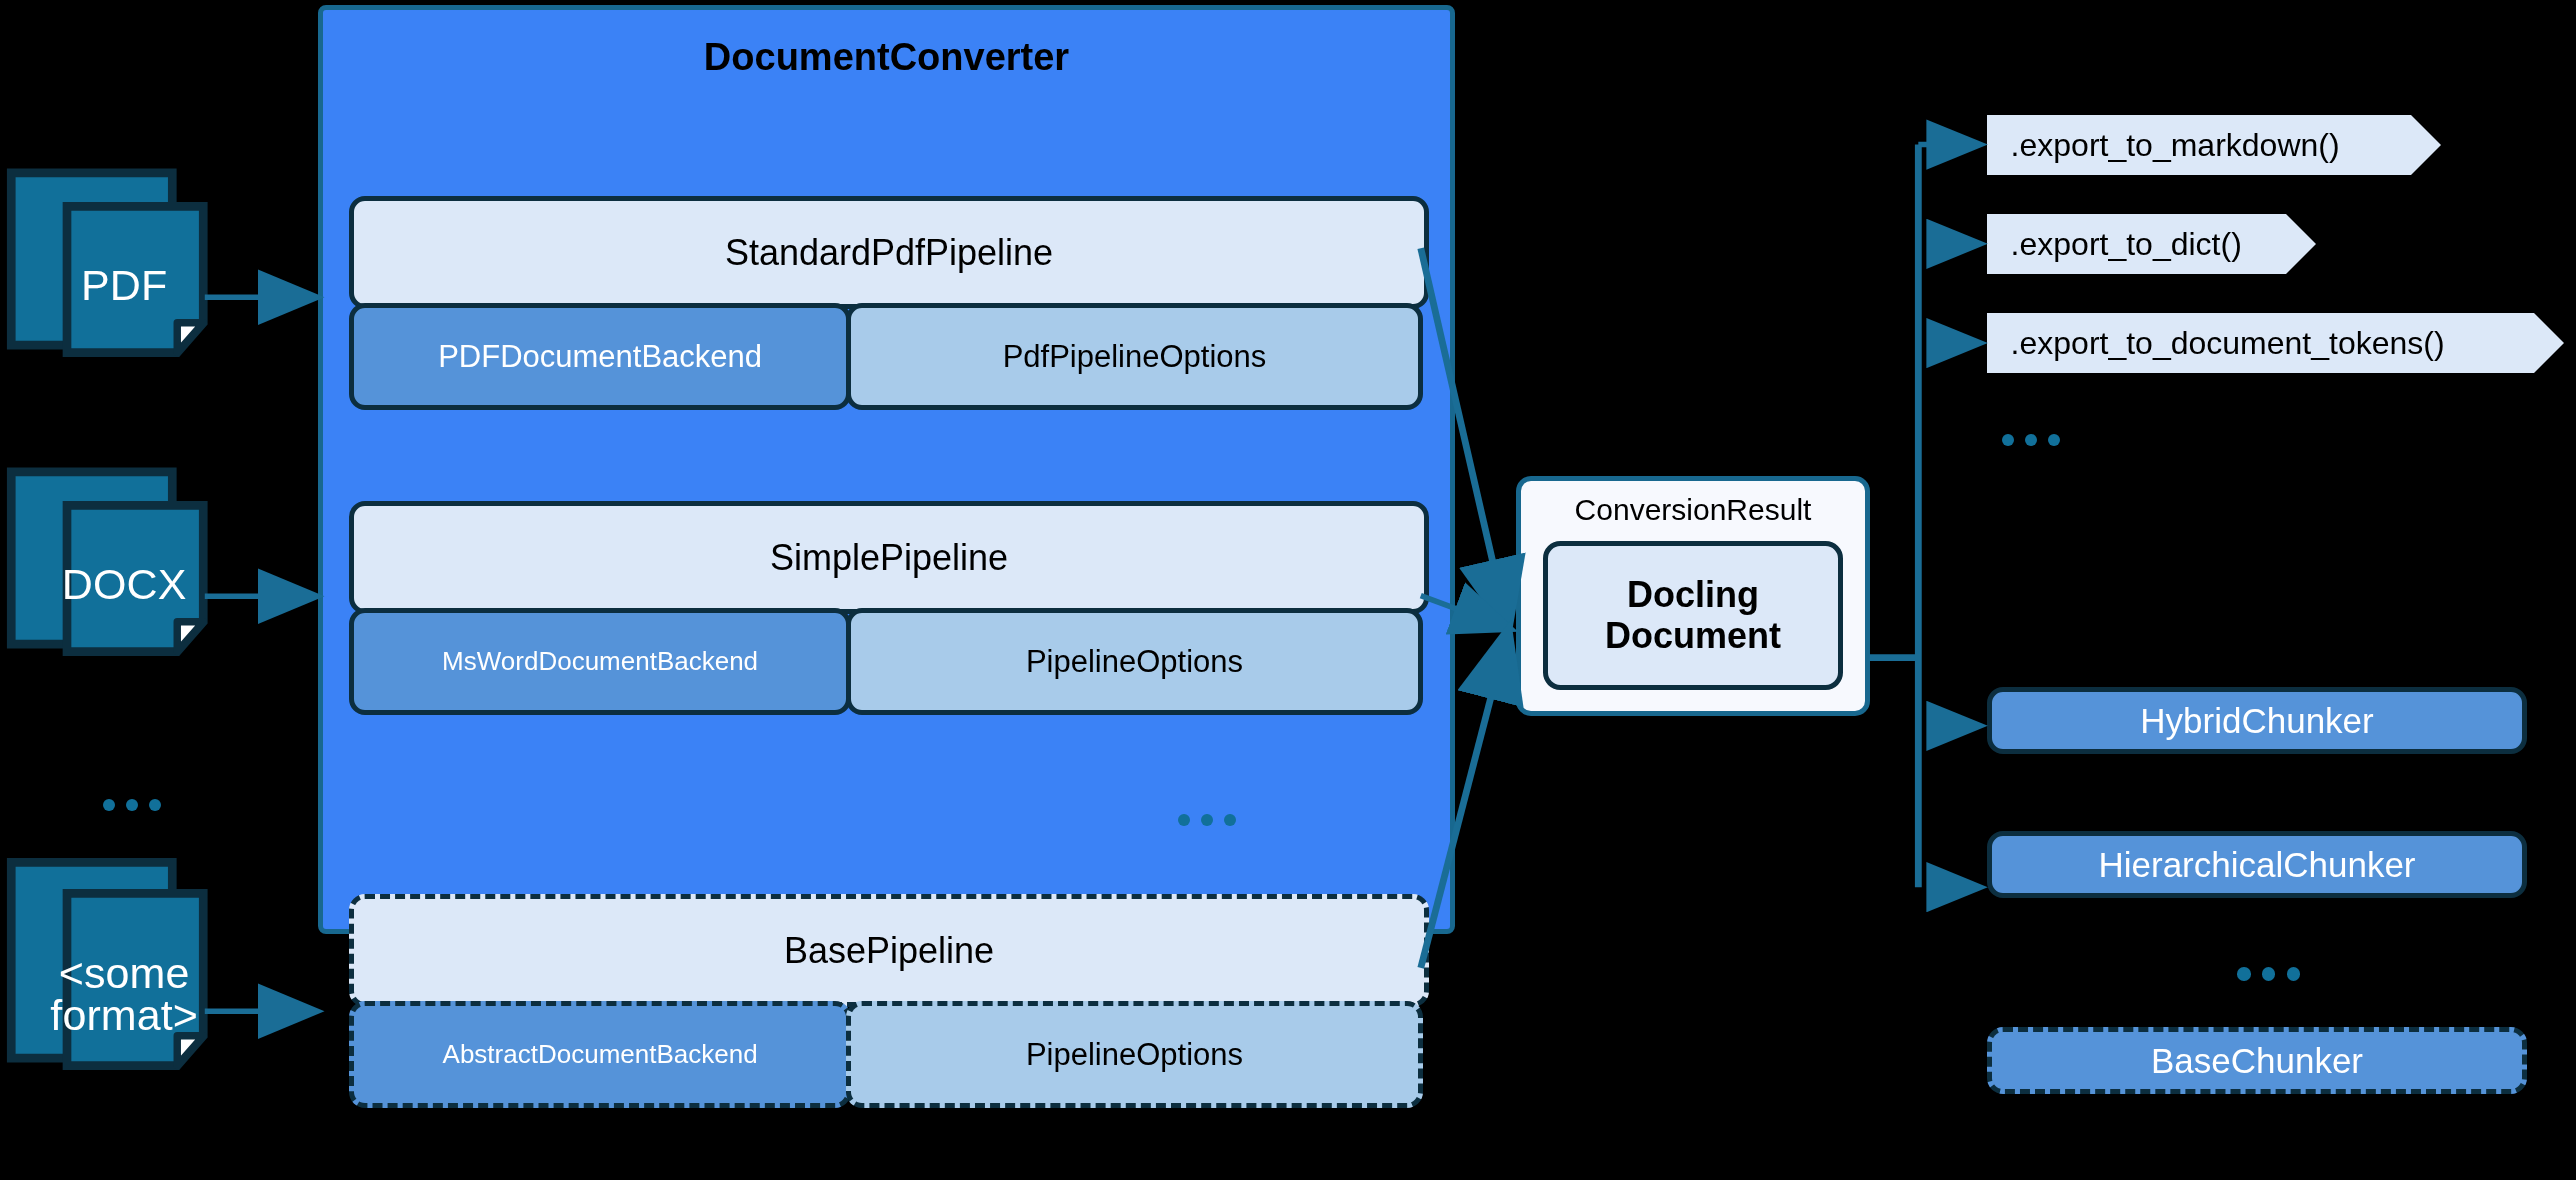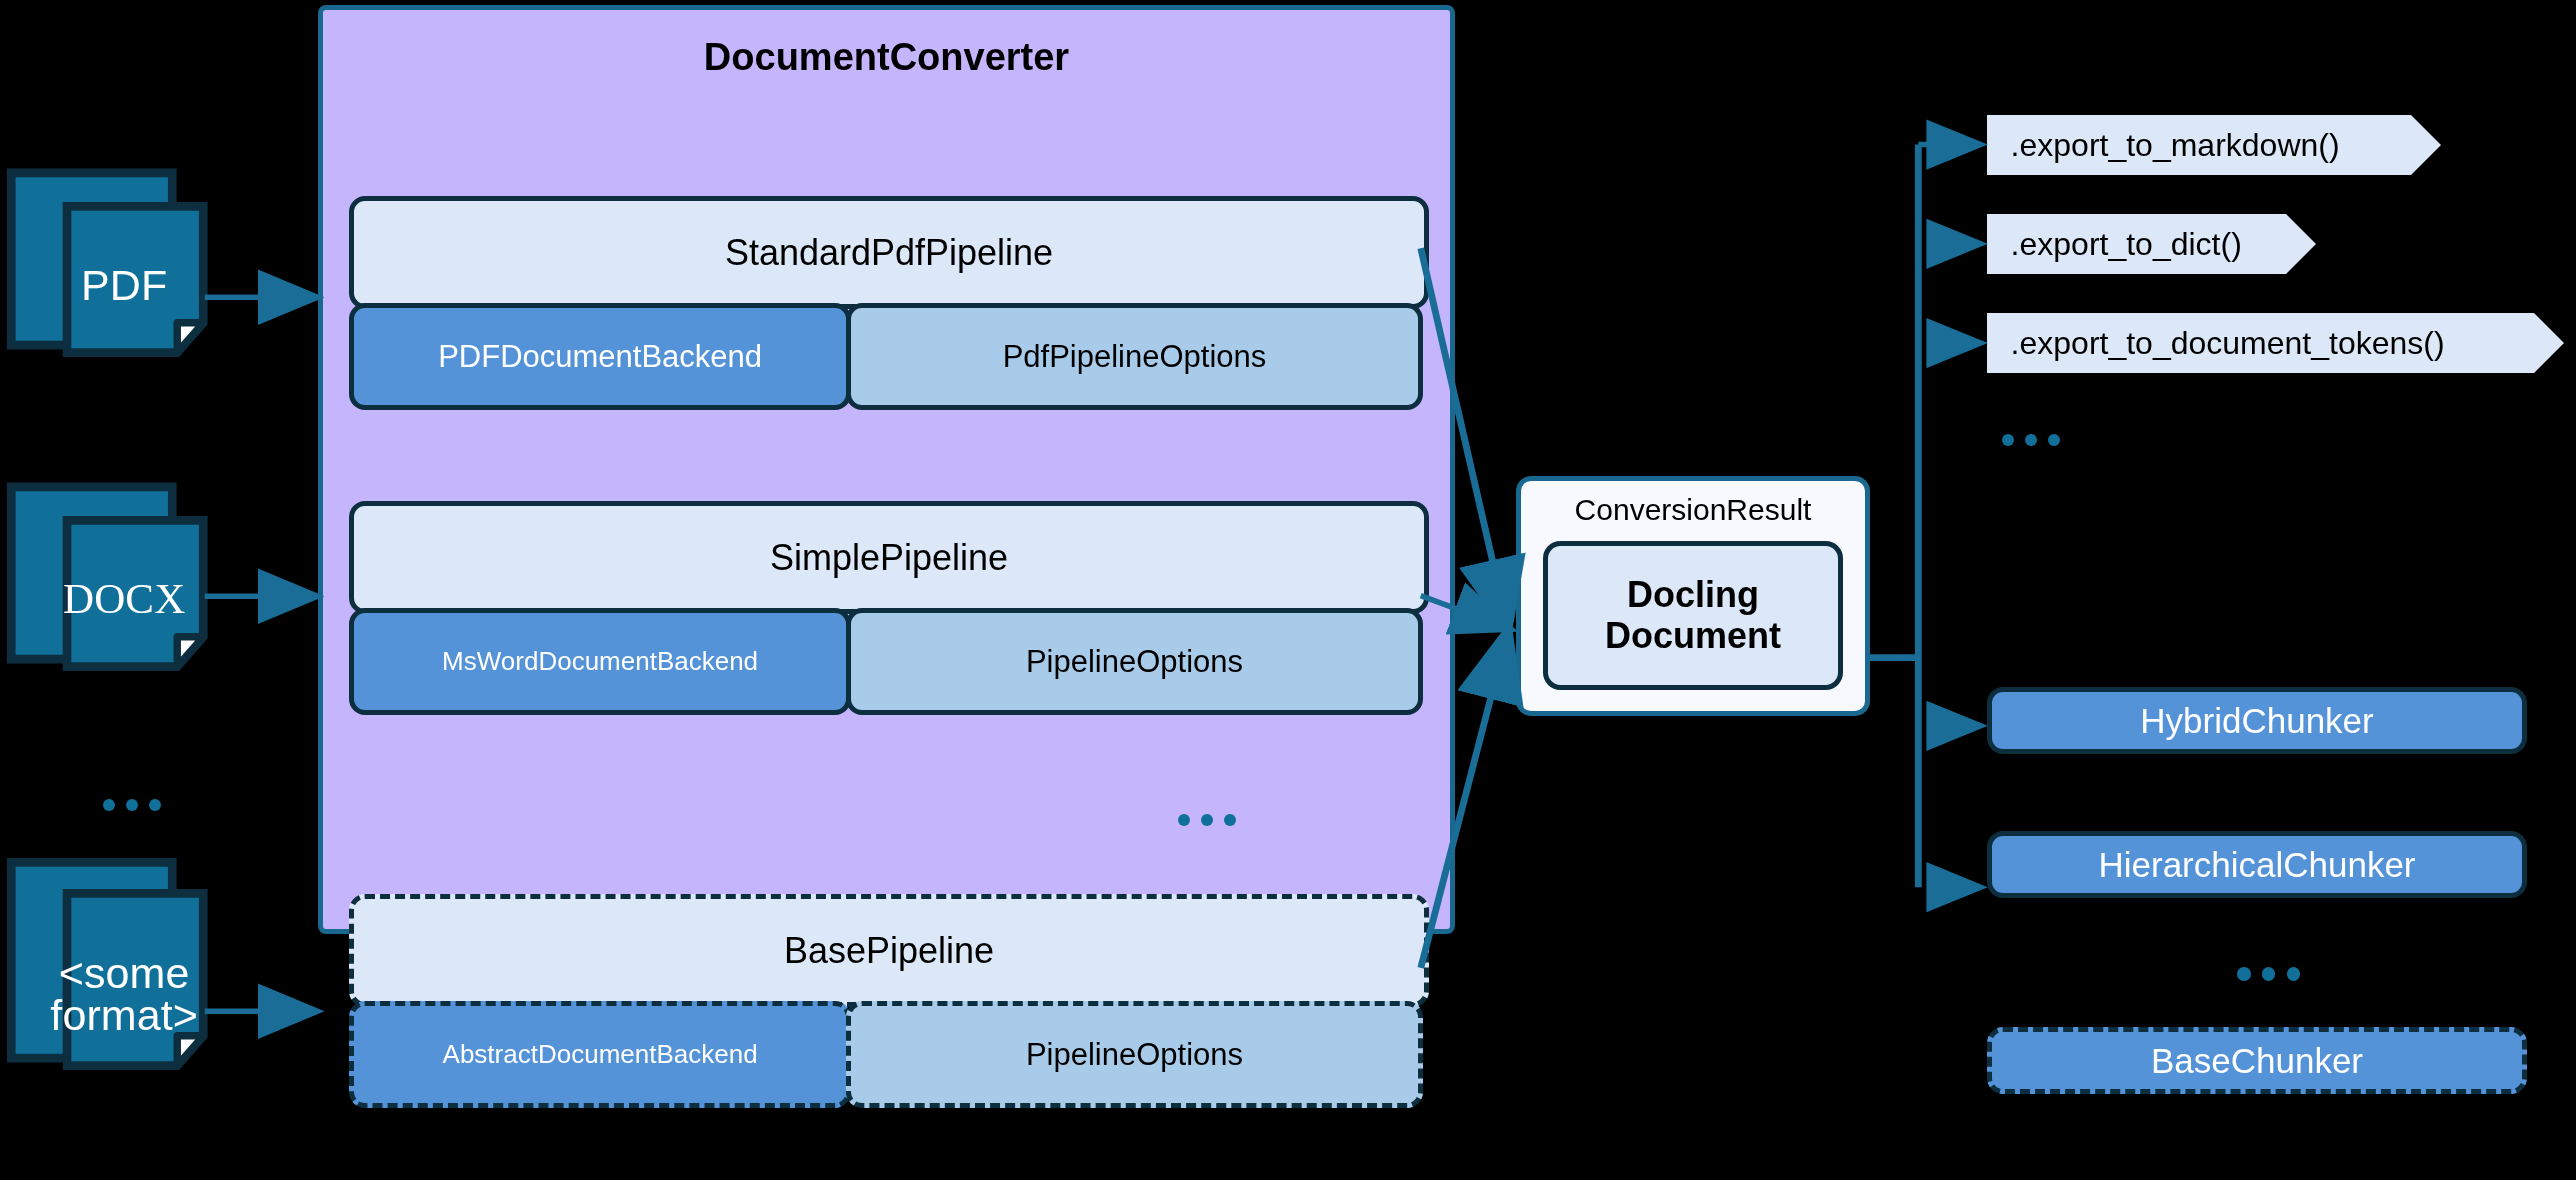--- a/index.html
+++ b/index.html
@@ -21,21 +21,21 @@
     position: absolute; left: 0; right: 0;
     text-align: center; color: #ffffff;
     font-size: 43px; line-height: 1.12;
     letter-spacing: 0.1px; pointer-events: none;
   }
 
   
   #converter {
     position: absolute; left: 318px; top: 5px;
     width: 1137px; height: 929px;
-    background: #c4b5fd;
+    background: #3b82f6;
     border: 5px solid #18688f;
     border-radius: 8px;
     z-index: 2;
   }
   #converter-title {
     position: absolute; left: 0; right: 0; top: 26px;
     text-align: center; font-size: 38px; font-weight: bold; color: #000;
   }
 
   
@@ -131,21 +131,21 @@
 
   <div class="doc-icon" style="left:6.2px; top:168px; width:231px; height:192px;">
     <svg width="231" height="192" viewBox="0 0 372 310">
       <path d="M8 8 H268 V286 H8 Z" fill="#11709a" stroke="#0c2e3f" stroke-width="14"></path>
       <path d="M98 62 H318 V250 L276 298 H98 Z" fill="#11709a" stroke="#0c2e3f" stroke-width="14"></path>
       <path d="M318 250 L276 298 L276 250 Z" fill="#ffffff" stroke="#0c2e3f" stroke-width="12" stroke-linejoin="round"></path>
     </svg>
     <div class="doc-label" style="top:93px; left:40px; width:156px;">PDF</div>
   </div>
 
-  <div class="doc-icon" style="left:6.2px; top:482px; width:231px; height:192px;font-family:Liberation Serif, serif;">
+  <div class="doc-icon" style="left:6.2px; top:467px; width:231px; height:192px;">
     <svg width="231" height="192" viewBox="0 0 372 310">
       <path d="M8 8 H268 V286 H8 Z" fill="#11709a" stroke="#0c2e3f" stroke-width="14"></path>
       <path d="M98 62 H318 V250 L276 298 H98 Z" fill="#11709a" stroke="#0c2e3f" stroke-width="14"></path>
       <path d="M318 250 L276 298 L276 250 Z" fill="#ffffff" stroke="#0c2e3f" stroke-width="12" stroke-linejoin="round"></path>
     </svg>
     <div class="doc-label" style="top:93px; left:40px; width:156px;">DOCX</div>
   </div>
 
   <div class="dots" style="left:103px; top:799px;">
     <i></i>

